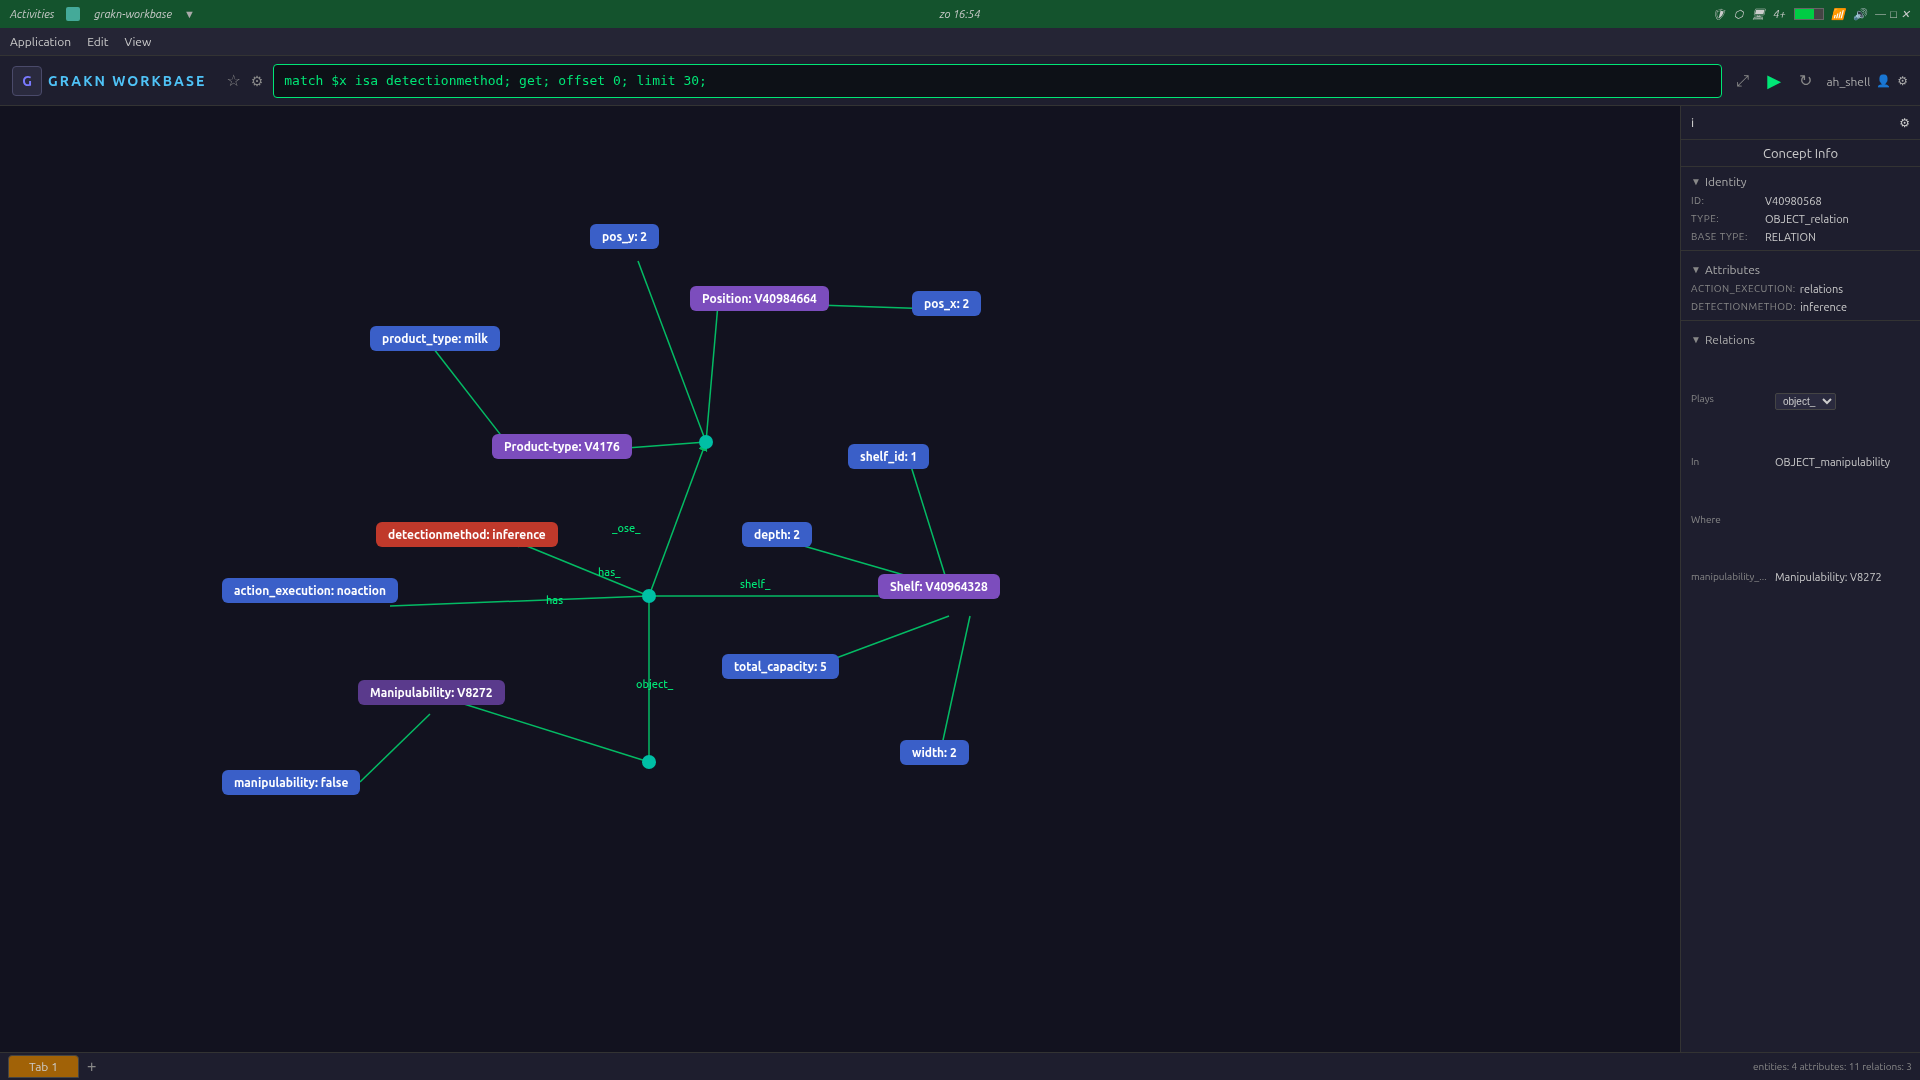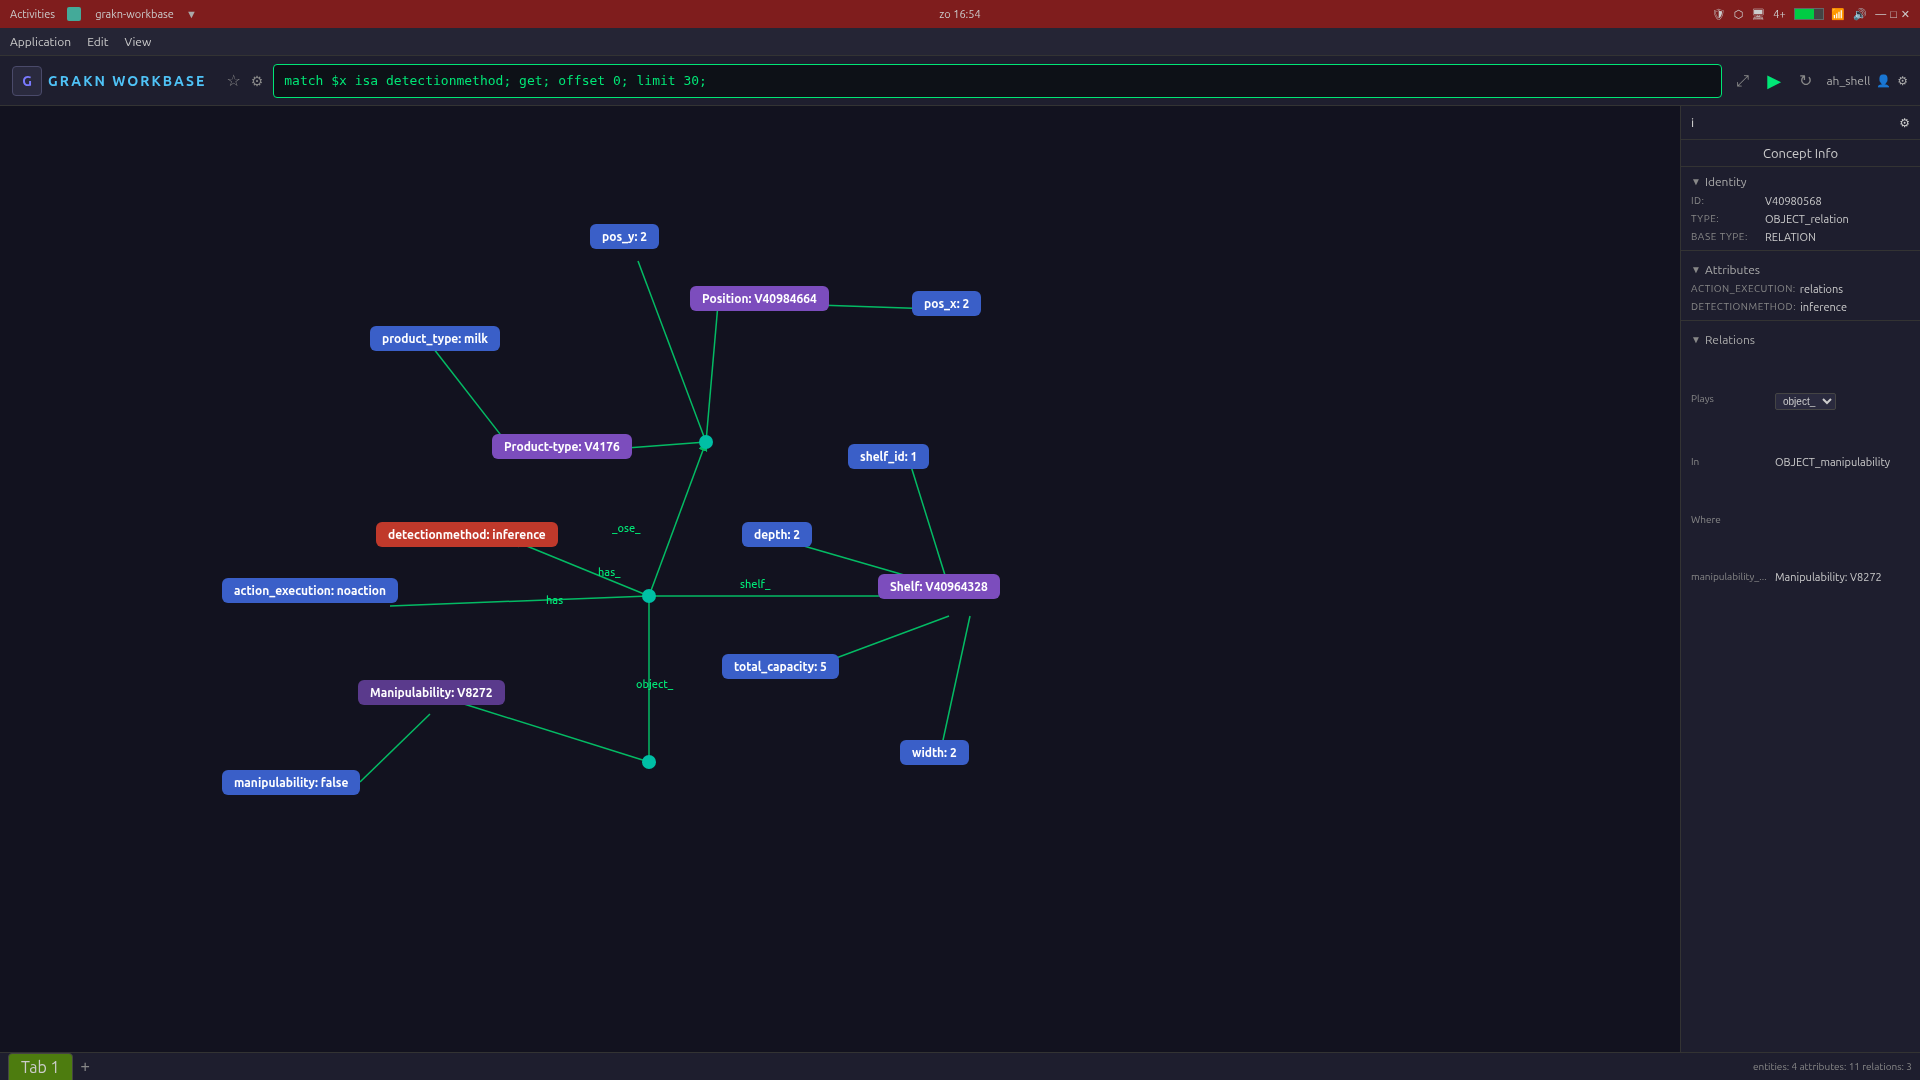--- a/index.html
+++ b/index.html
@@ -1,27 +1,28 @@
 <!DOCTYPE html>
 <html><head>
   <meta charset="utf-8">
   <style>
     * { margin: 0; padding: 0; box-sizing: border-box; }
     body { background: #1a1a2e; color: #ccc; font-family: 'Ubuntu', sans-serif; font-size: 12px; overflow: hidden; width: 1920px; height: 1080px; }
 
     
     .system-bar {
-      background: #7f1d1d;
+      background: #14532d;
       height: 28px;
       display: flex;
       align-items: center;
       justify-content: space-between;
       padding: 8px 10px;
       font-size: 11px;
       color: #ccc;
+      font-style: italic;
     }
     .system-bar-left { display: flex; align-items: center; gap: 12px; }
     .system-bar-center { position: absolute; left: 50%; transform: translateX(-50%); font-size: 11px; color: #ccc; }
     .system-bar-right { display: flex; align-items: center; gap: 8px; margin-left: auto; }
 
     
     .app-menubar {
       background: #252535;
       height: 28px;
       display: flex;
@@ -92,21 +93,21 @@
       cursor: pointer;
       font-size: 16px;
       padding: 4px;
     }
     .toolbar-btn.play { color: #00e676; font-size: 18px; }
     .toolbar-user {
       margin-left: auto;
       color: #aaa;
       font-size: 12px;
       display: flex;
-      align-items: center;
+      align-items: flex-end;
       gap: 6px;
     }
 
     
     .main-content {
       display: flex;
       height: calc(1080px - 28px - 28px - 50px - 28px);
     }
 
     
@@ -249,25 +250,25 @@
     .tab-bar {
       background: #1e1e2e;
       height: 28px;
       display: flex;
       align-items: center;
       padding: 0 8px;
       border-top: 1px solid #333;
       gap: 4px;
     }
     .tab {
-      background: #4d7c0f;
+      background: #a16207;
       border: 1px solid #444;
       border-radius: 4px 4px 0 0;
-      padding: 4px 12px;
-      font-size: 16px;
+      padding: 4px 20px;
+      font-size: 12px;
       color: #ccc;
       cursor: pointer;
     }
     .tab-add {
       background: none;
       border: none;
       color: #888;
       font-size: 16px;
       cursor: pointer;
       padding: 0 4px;

